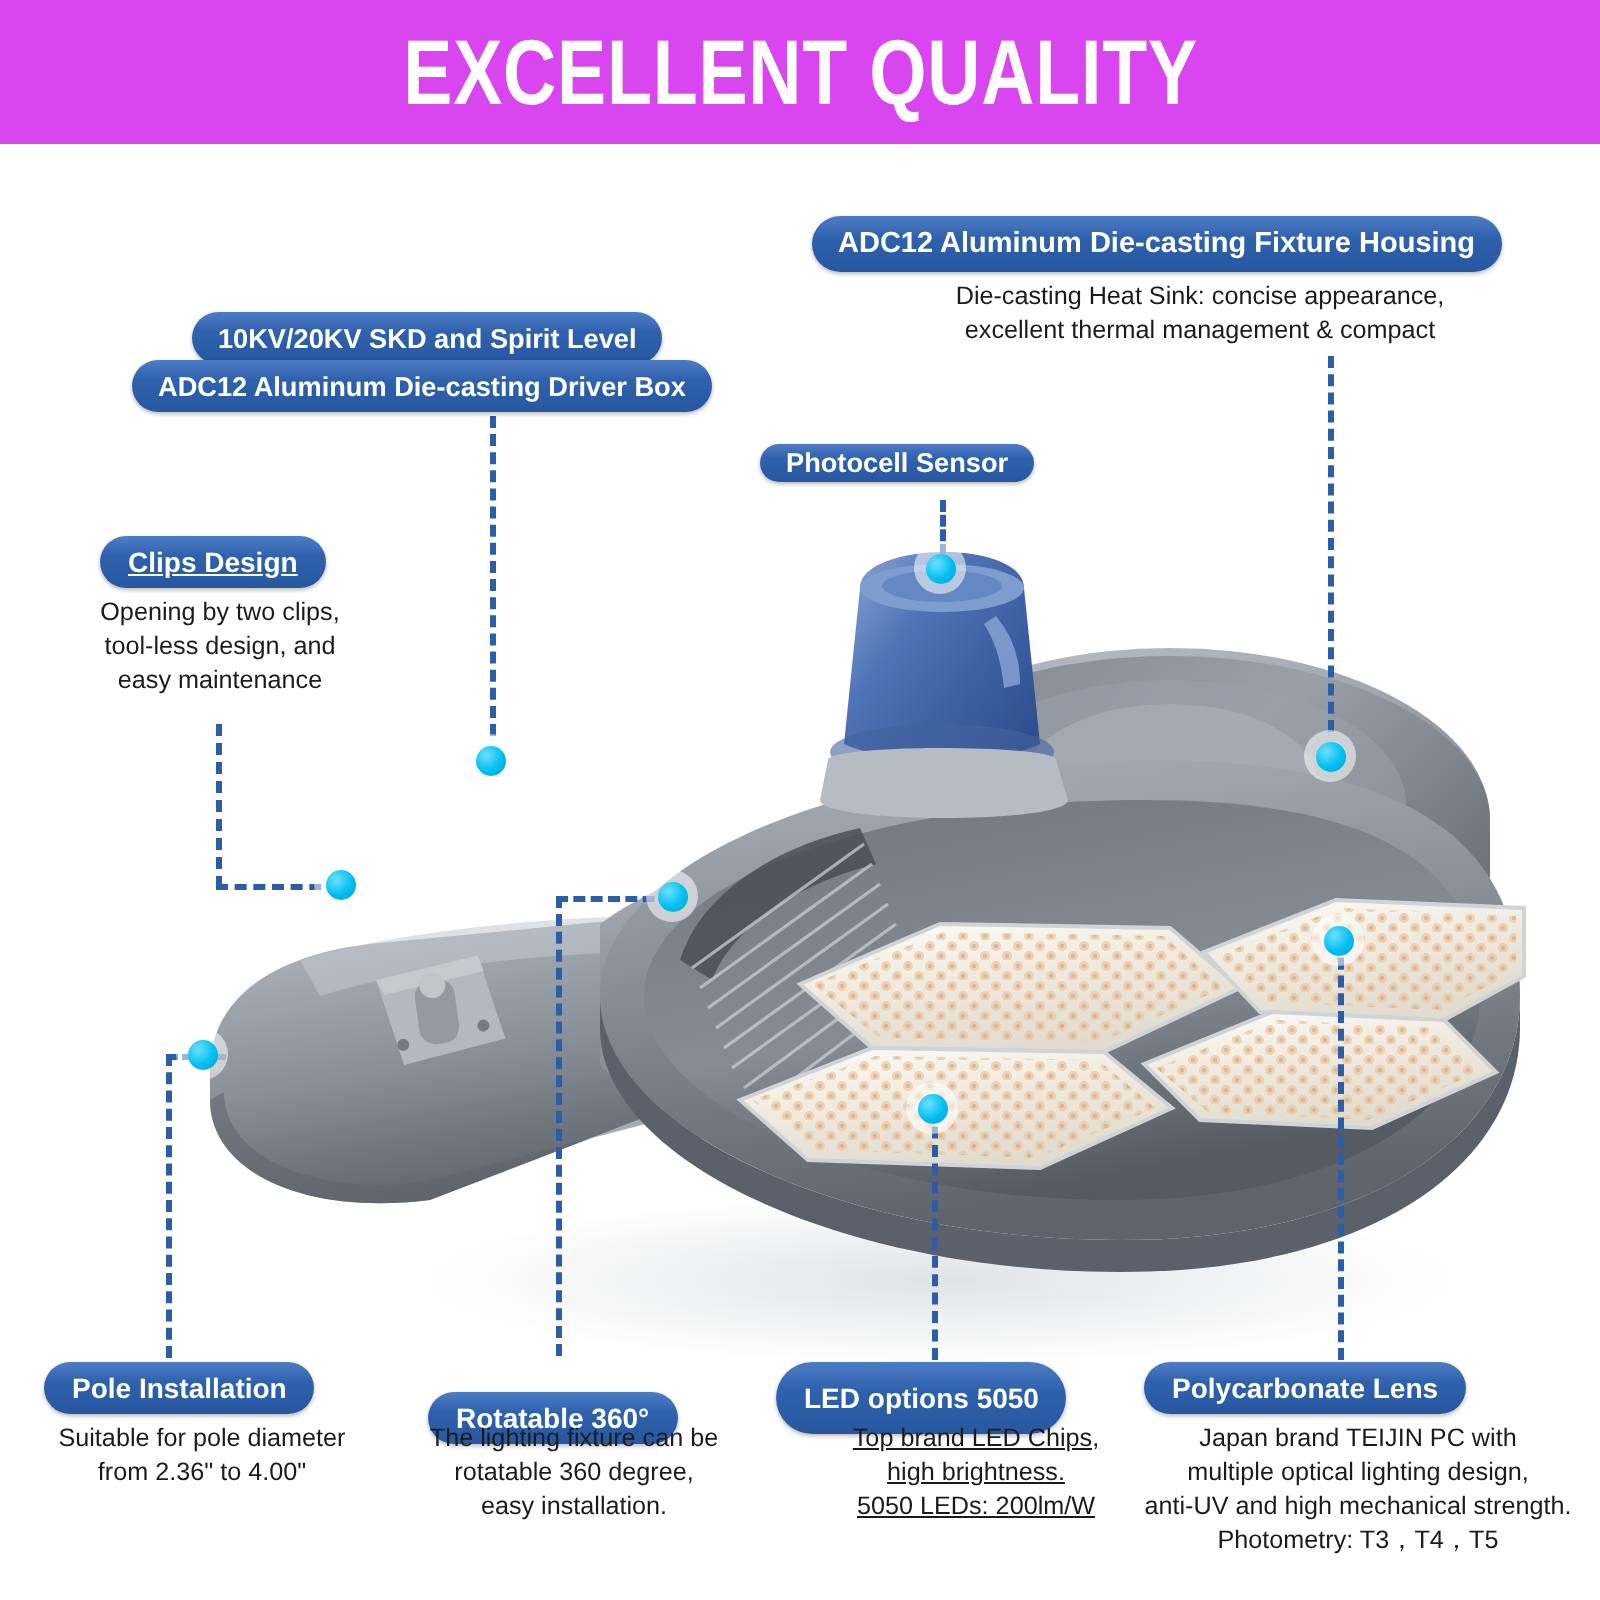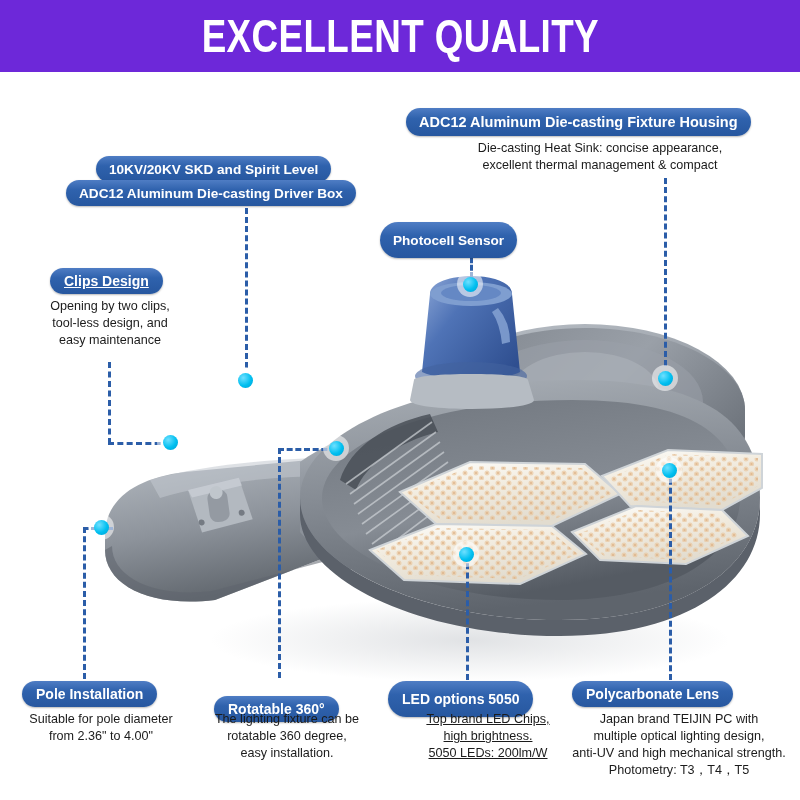--- a/index.html
+++ b/index.html
@@ -1,41 +1,41 @@
 <!DOCTYPE html>
 <html><head>
 <meta charset="utf-8">
 <style>
   html,body{margin:0;padding:0;background:#fff;}
   body{width:800px;height:800px;position:relative;overflow:hidden;
        font-family:"Liberation Sans","DejaVu Sans",sans-serif;color:#1a1a1a;}
 
   
   #header-banner{position:absolute;left:0;top:0;width:800px;height:72px;
-      background:#6d28d9;display:flex;align-items:center;justify-content:center;}
+      background:#d946ef;display:flex;align-items:center;justify-content:center;}
   #header-title{color:#fff;font-size:46px;line-height:46px;font-weight:bold;
       letter-spacing:.5px;transform:scaleX(.80);transform-origin:center;
       white-space:nowrap;font-family:"Liberation Sans","DejaVu Sans",sans-serif;}
 
   
   .badge{position:absolute;background:linear-gradient(#4f7dc4 0%,#2F62AD 38%,#27579f 100%);
       color:#fff;border-radius:18px;font-weight:bold;white-space:nowrap;
       display:flex;align-items:center;justify-content:center;
       box-shadow:0 1px 2px rgba(0,0,0,.28);box-sizing:border-box;}
   .desc{position:absolute;font-size:12.6px;line-height:17px;color:#1b1b1b;
       text-align:center;white-space:pre-line;}
 
   
   #badge-housing{left:406px;top:108px;height:28px;padding:12px 13px;font-size:14.5px;}
   #desc-housing{left:420px;top:140px;width:360px;}
 
   #badge-skd{left:96px;top:156px;height:26px;padding:0 13px;font-size:13.6px;}
   #badge-driverbox{left:66px;top:180px;height:26px;padding:0 13px;font-size:13.6px;}
 
-  #badge-photocell{left:380px;top:222px;height:36px;padding:0 13px;font-size:13.6px;}
+  #badge-photocell{left:380px;top:222px;height:19px;padding:0 13px;font-size:13.6px;}
 
   #badge-clips{left:50px;top:268px;height:26px;padding:0 14px;font-size:14px;text-decoration:underline;}
   #desc-clips{left:30px;top:298px;width:160px;}
 
   #badge-pole{left:22px;top:681px;height:26px;padding:0 14px;font-size:14px;}
   #desc-pole{left:6px;top:711px;width:190px;}
 
   #badge-rot{left:214px;top:696px;height:26px;padding:0 14px;font-size:14px;}
   #desc-rot{left:192px;top:711px;width:190px;}
 

